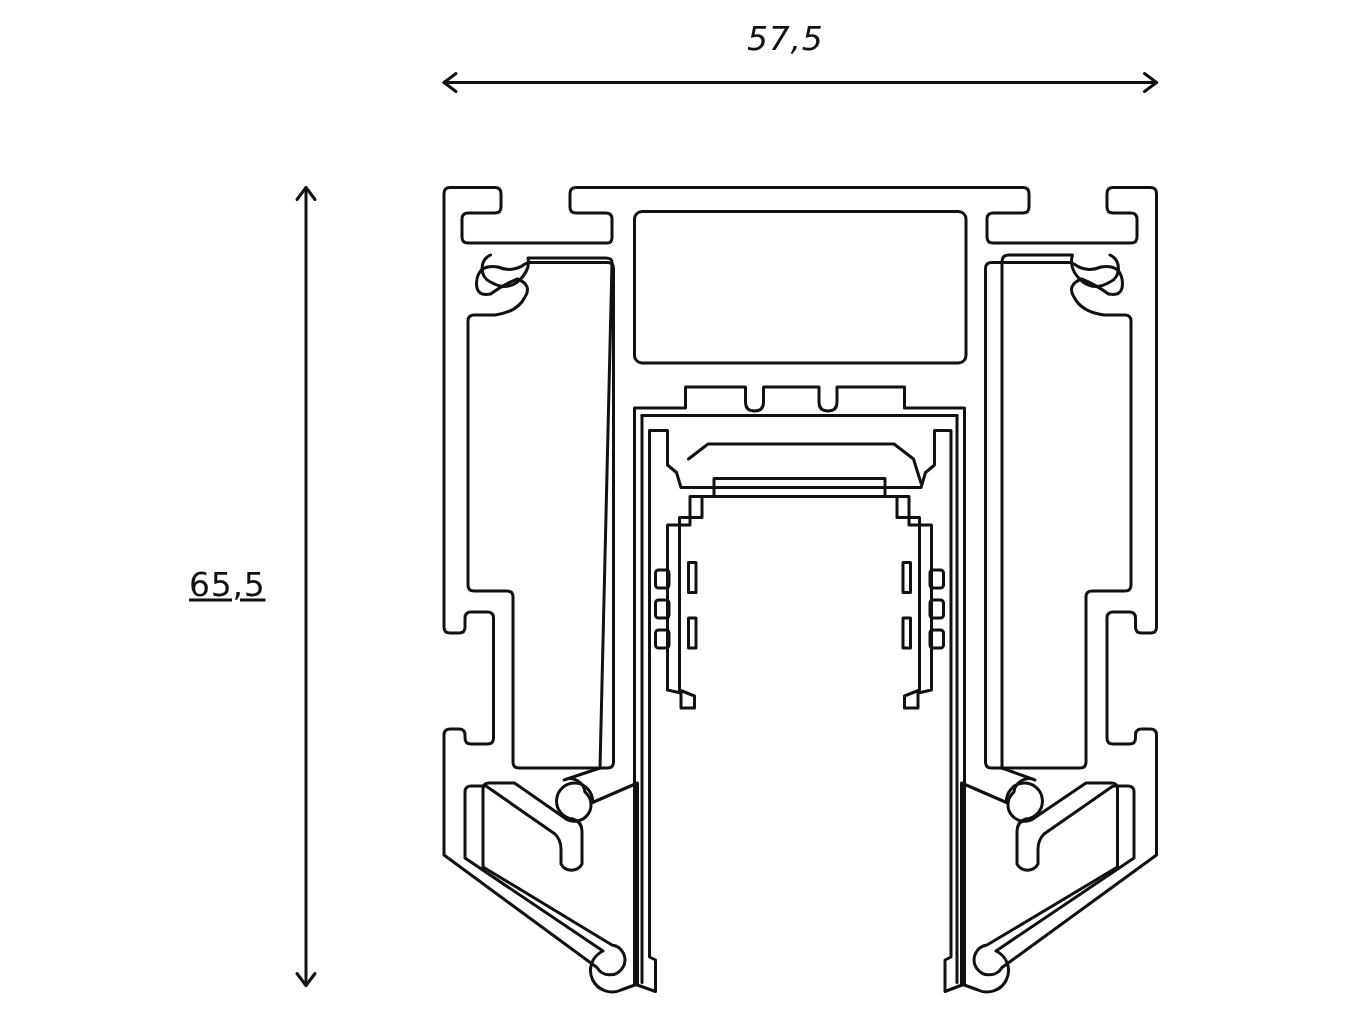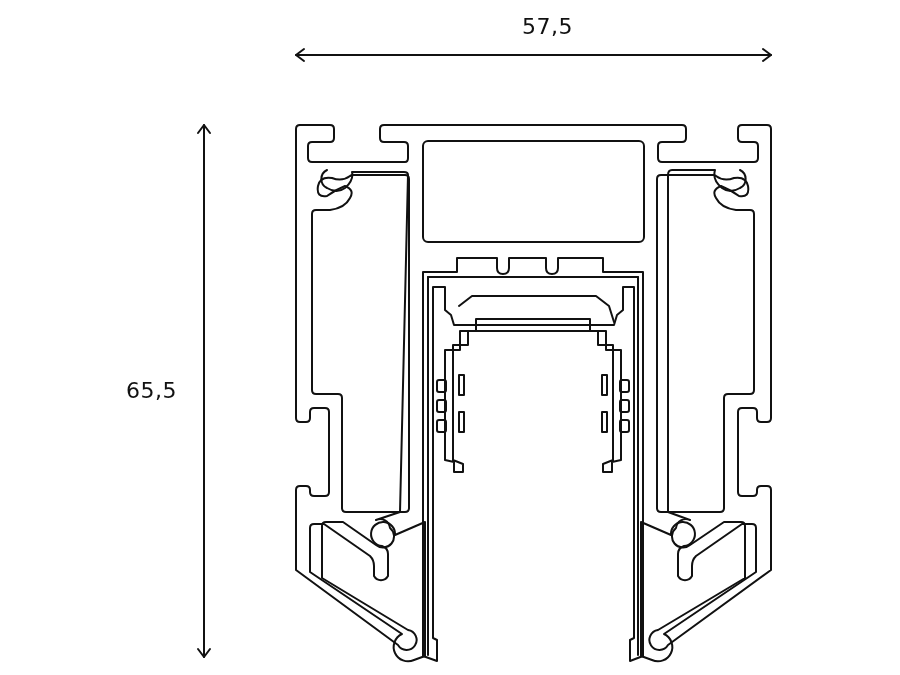--- a/index.html
+++ b/index.html
@@ -1,20 +1,20 @@
 <!DOCTYPE html>
 <html><head>
 <meta charset="utf-8">
 <style>
   html, body { margin: 0; padding: 0; background: #ffffff; }
   body { width: 900px; height: 675px; position: relative; overflow: hidden; font-family: "DejaVu Sans", sans-serif; }
   #drawing { position: absolute; left: 0; top: 0; width: 900px; height: 675px; }
   .dim-label { position: absolute; font-family: "DejaVu Sans", sans-serif; font-size: 22px; color: #111111; letter-spacing: 0.5px; }
-  #width-label { left: 522px; top: 14px; }
-  #height-label { left: 126px; top: 378px; }
+  #width-label { left: 498px; top: 14px; font-style: italic; }
+  #height-label { left: 126px; top: 378px; text-decoration: underline; }
   svg path, svg rect, svg line, svg polyline { fill: none; stroke: #111111; stroke-width: 2; stroke-linejoin: round; stroke-linecap: round; }
 </style>
 </head>
 <body>
 
 <div class="dim-label" id="width-label">57,5</div>
 <div class="dim-label" id="height-label">65,5</div>
 
 <svg id="drawing" viewBox="0 0 900 675" xmlns="http://www.w3.org/2000/svg">
 

